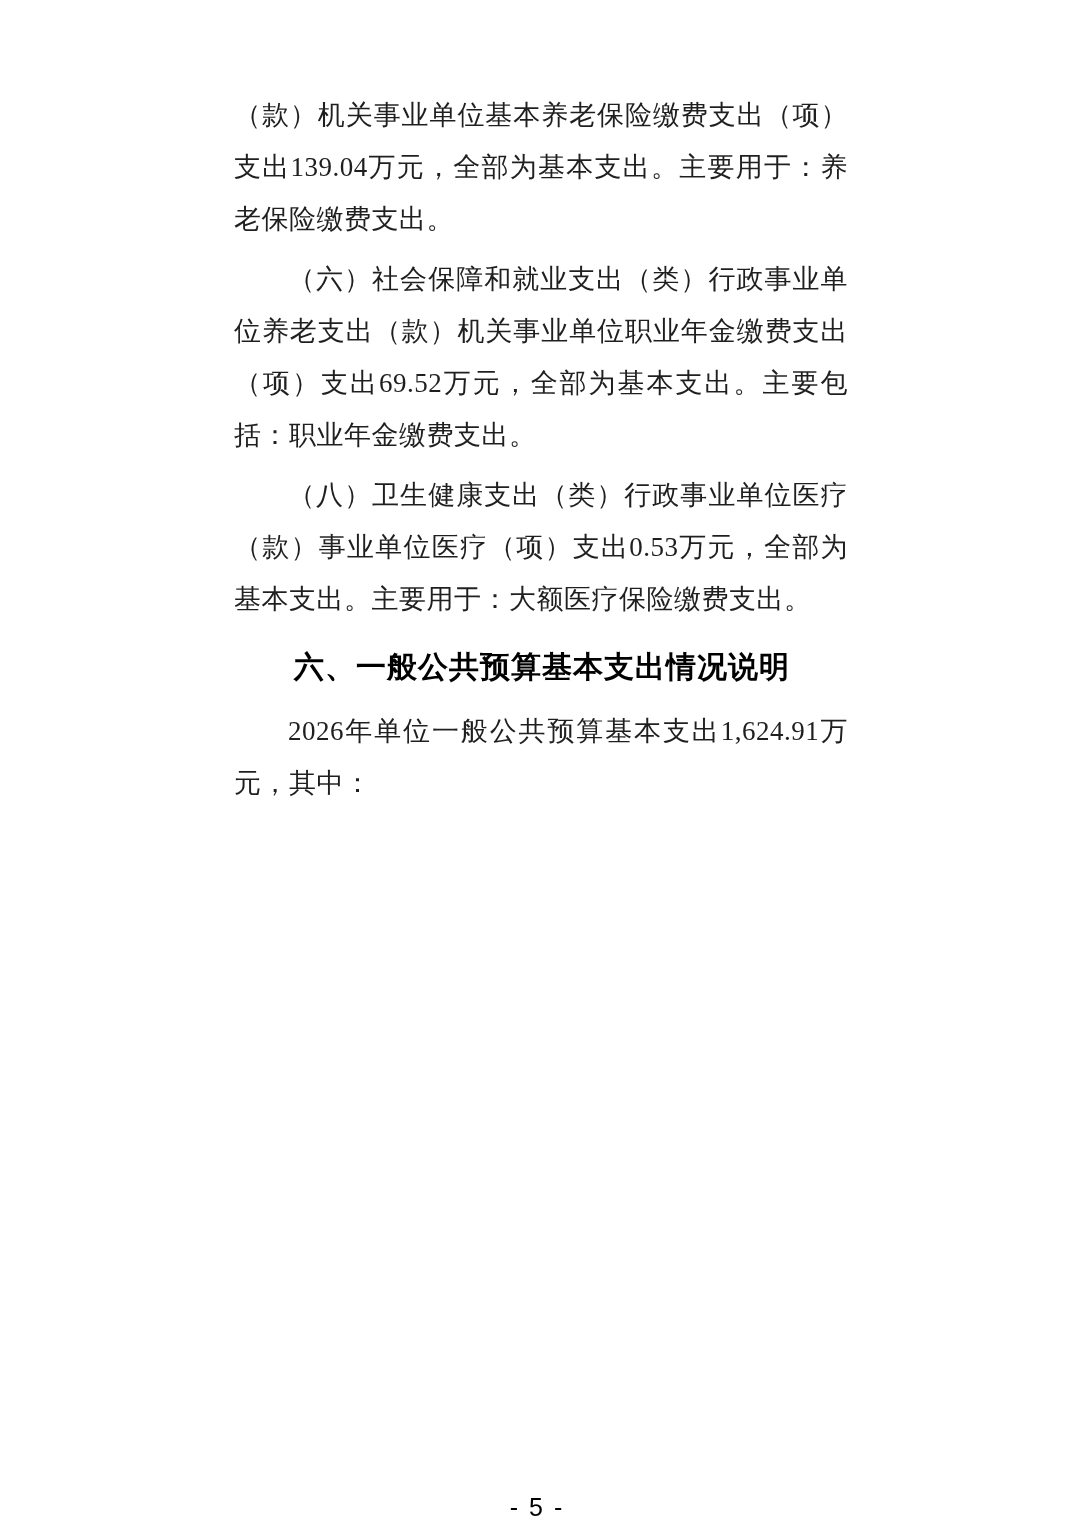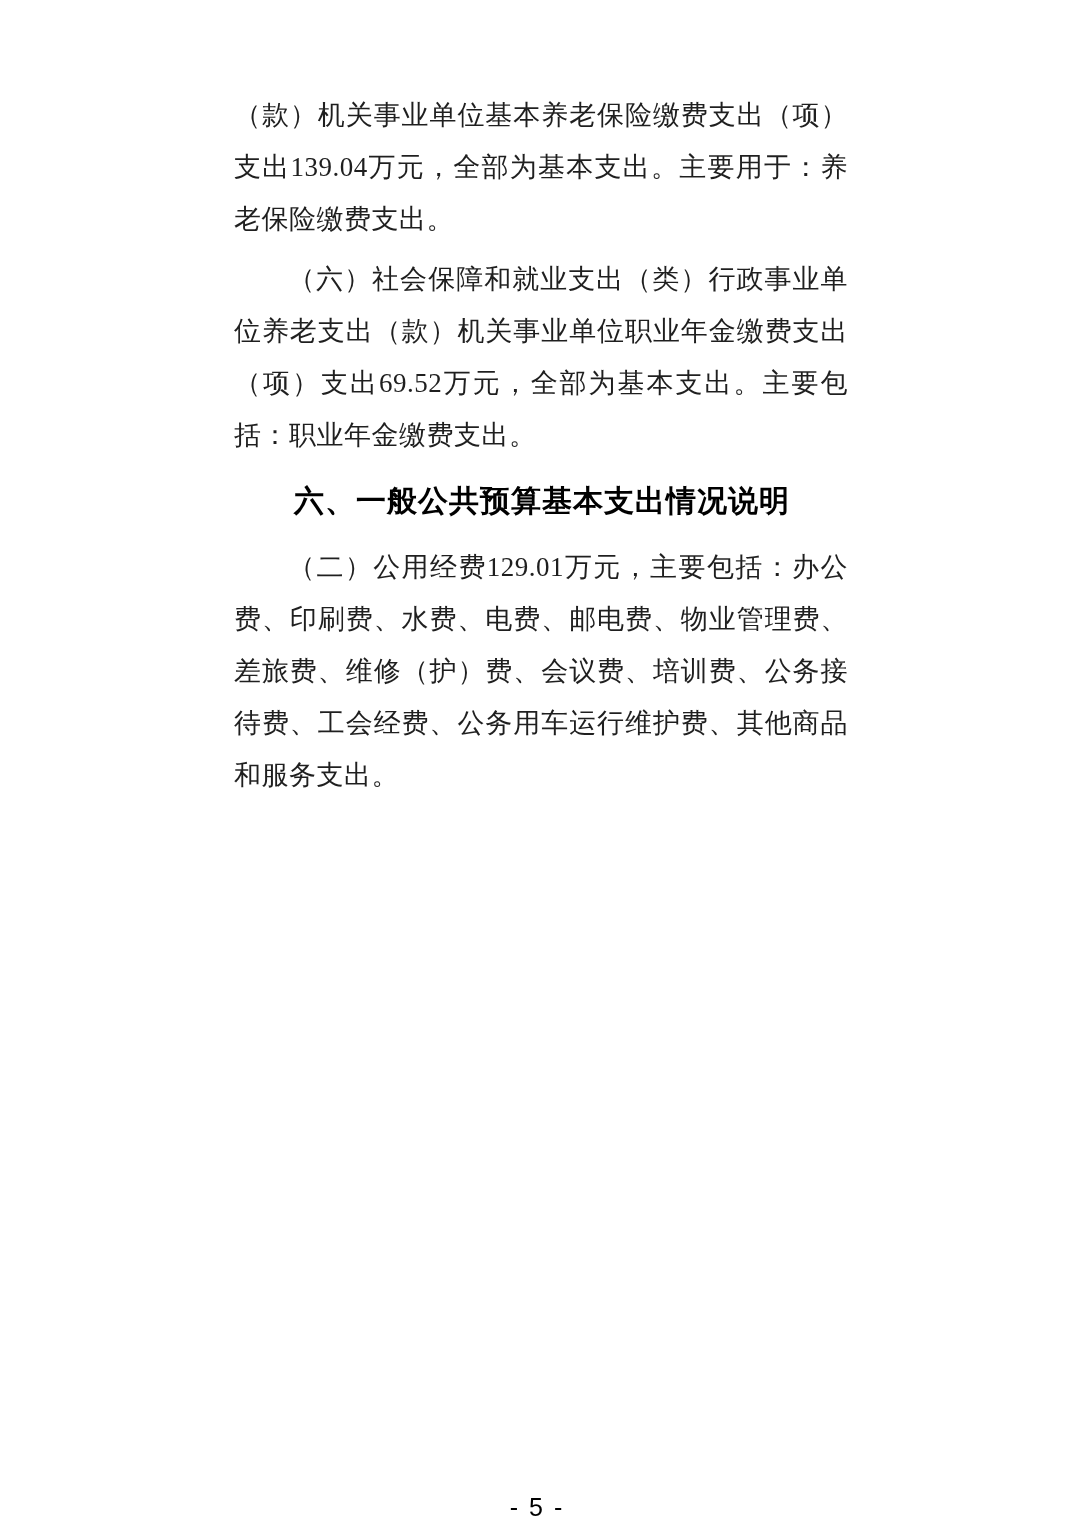--- a/index.html
+++ b/index.html
@@ -19,21 +19,21 @@
     line-height: 52px;
     color: #1f1f1f;
     text-align: justify;
     text-justify: inter-ideograph;
     margin: 0 0 8px 0;
     text-indent: 2em;
     letter-spacing: 0.5px;
   }
   .body-para.no-indent { text-indent: 0; }
   .section-heading {
-    font-family: Liberation Mono, monospace;
+    font-family: Liberation Sans, sans-serif;
     font-weight: bold;
     font-size: 30px;
     line-height: 40px;
     color: #000000;
     margin: 22px 0 18px 0;
     text-indent: 2em;
     letter-spacing: 1px;
   }
   .page-number {
     position: absolute;
@@ -50,23 +50,24 @@
 </head>
 <body>
 
 <div class="page">
 
   <p class="body-para no-indent">（款）机关事业单位基本养老保险缴费支出（项）支出139.04万元，全部为基本支出。主要用于：养老保险缴费支出。</p>
 
   <p class="body-para">（六）社会保障和就业支出（类）行政事业单位养老支出（款）机关事业单位职业年金缴费支出（项）支出69.52万元，全部为基本支出。主要包括：职业年金缴费支出。</p>
 
 
+  <p class="body-para">（八）卫生健康支出（类）行政事业单位医疗（款）事业单位医疗（项）支出0.53万元，全部为基本支出。主要用于：大额医疗保险缴费支出。</p>
 
 
   <h2 class="section-heading">六、一般公共预算基本支出情况说明</h2>
 
+  <p class="body-para">2026年单位一般公共预算基本支出1,624.91万元，其中：</p>
 
 
-  <p class="body-para">（二）公用经费129.01万元，主要包括：办公费、印刷费、水费、电费、邮电费、物业管理费、差旅费、维修（护）费、会议费、培训费、公务接待费、工会经费、公务用车运行维护费、其他商品和服务支出。</p>
 
   <div class="page-number">- 5 -</div>
 
 </div>
 
 </body></html>

